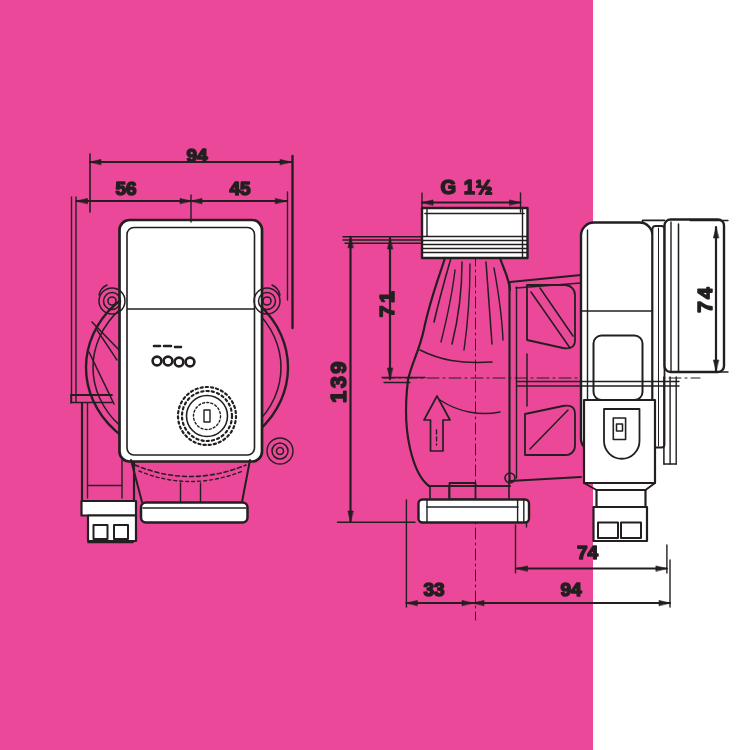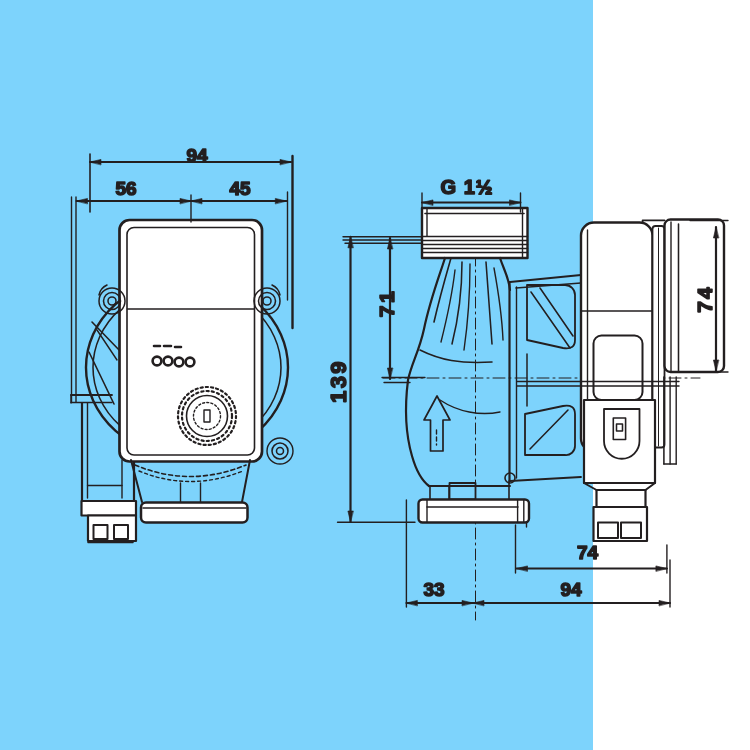--- a/index.html
+++ b/index.html
@@ -1,16 +1,16 @@
 <!DOCTYPE html>
 <html><head>
 <meta charset="utf-8">
 <style>
   html,body{margin:0;padding:0;background:#ffffff;}
-  .wrap{width:593px;height:750px;position:relative;background:#7dd3fc;text-decoration:underline;}
+  .wrap{width:593px;height:750px;position:relative;background:#ec4899;text-decoration:underline;}
   svg{position:absolute;left:0;top:0;}
   text{font-family:"Liberation Sans",sans-serif;font-weight:bold;fill:#231f20;}
 </style>
 </head>
 <body>
 <div class="wrap">
 <svg width="750" height="750" viewBox="0 0 750 750" fill="none" stroke="#231f20" stroke-width="1.6" stroke-linecap="round" stroke-linejoin="round">
 
 <g>
   <ellipse cx="187" cy="367.5" rx="101" ry="89.5" stroke-width="2.4"></ellipse>

